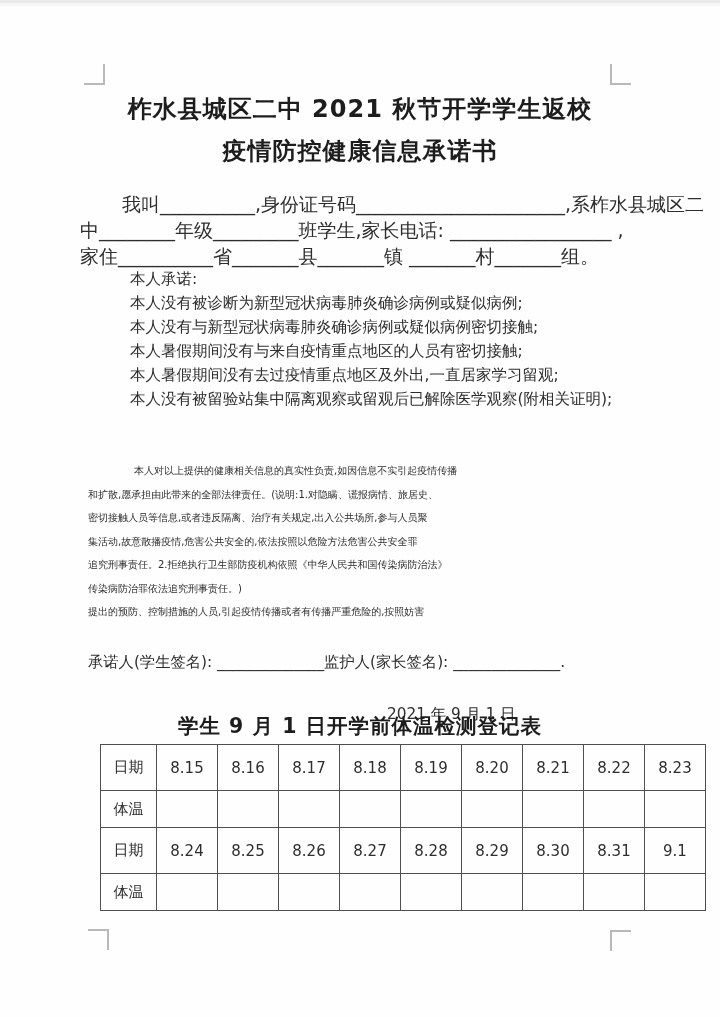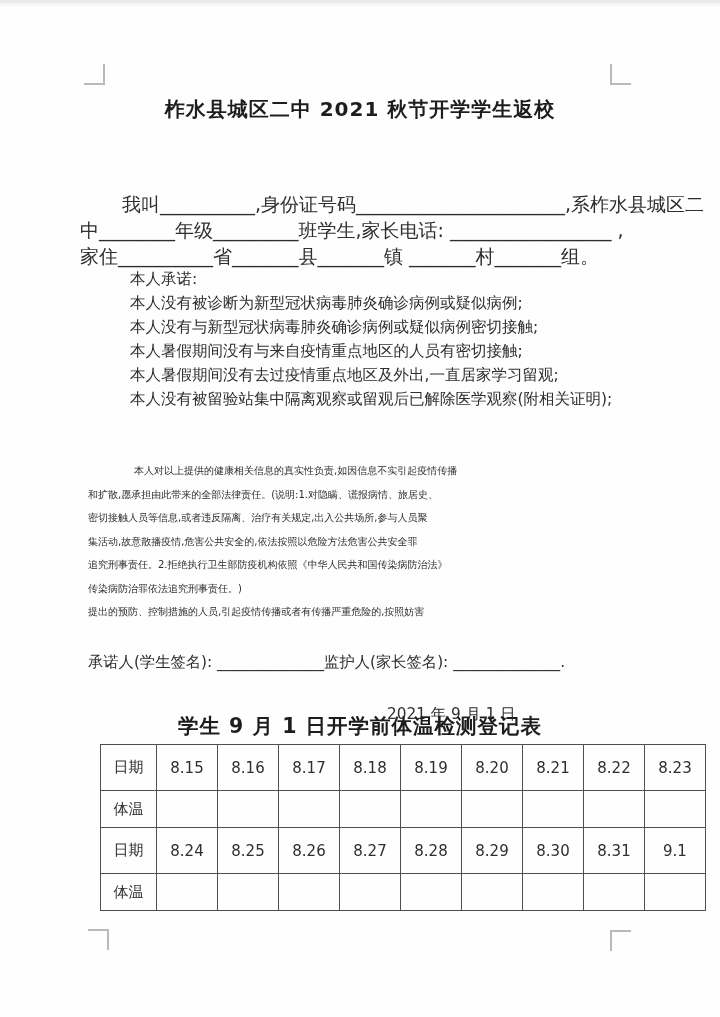--- a/index.html
+++ b/index.html
@@ -36,21 +36,21 @@
   .mark-tl { left: 84px;  top: 64px;  border-right: 2px solid #b9b9b9; border-bottom: 2px solid #b9b9b9; }
   .mark-tr { left: 610px; top: 64px;  border-left: 2px solid #b9b9b9;  border-bottom: 2px solid #b9b9b9; }
   .mark-bl { left: 88px;  top: 929px; border-right: 2px solid #b9b9b9; border-top: 2px solid #b9b9b9; }
   .mark-br { left: 610px; top: 930px; border-left: 2px solid #b9b9b9;  border-top: 2px solid #b9b9b9; }
 
   .doc-title {
     position: absolute;
     top: 88px; left: 0;
     width: 720px;
     text-align: center;
-    font-size: 20px;
+    font-size: 24px;
     font-weight: 700;
     line-height: 42px;
     color: #1d1d1d;
     letter-spacing: 1px;
   }
   .intro {
     position: absolute;
     top: 191px; left: 80px;
     width: 546px;
     font-size: 19px;
@@ -124,20 +124,21 @@
   <div class="top-strip"></div>
   <div class="top-strip2"></div>
 
   <div class="mark mark-tl"></div>
   <div class="mark mark-tr"></div>
   <div class="mark mark-bl"></div>
   <div class="mark mark-br"></div>
 
   <div class="doc-title">
     <div>柞水县城区二中 2021 秋节开学学生返校</div>
+    <div>疫情防控健康信息承诺书</div>
   </div>
 
   <div class="intro">
     <div class="line-1">我叫__________,身份证号码______________________,系柞水县城区二</div>
     <div>中________年级_________班学生,家长电话: _________________ ,</div>
     <div>家住__________省_______县_______镇 _______村_______组。</div>
   </div>
 
   <div class="promises">
     <div>本人承诺:</div>

